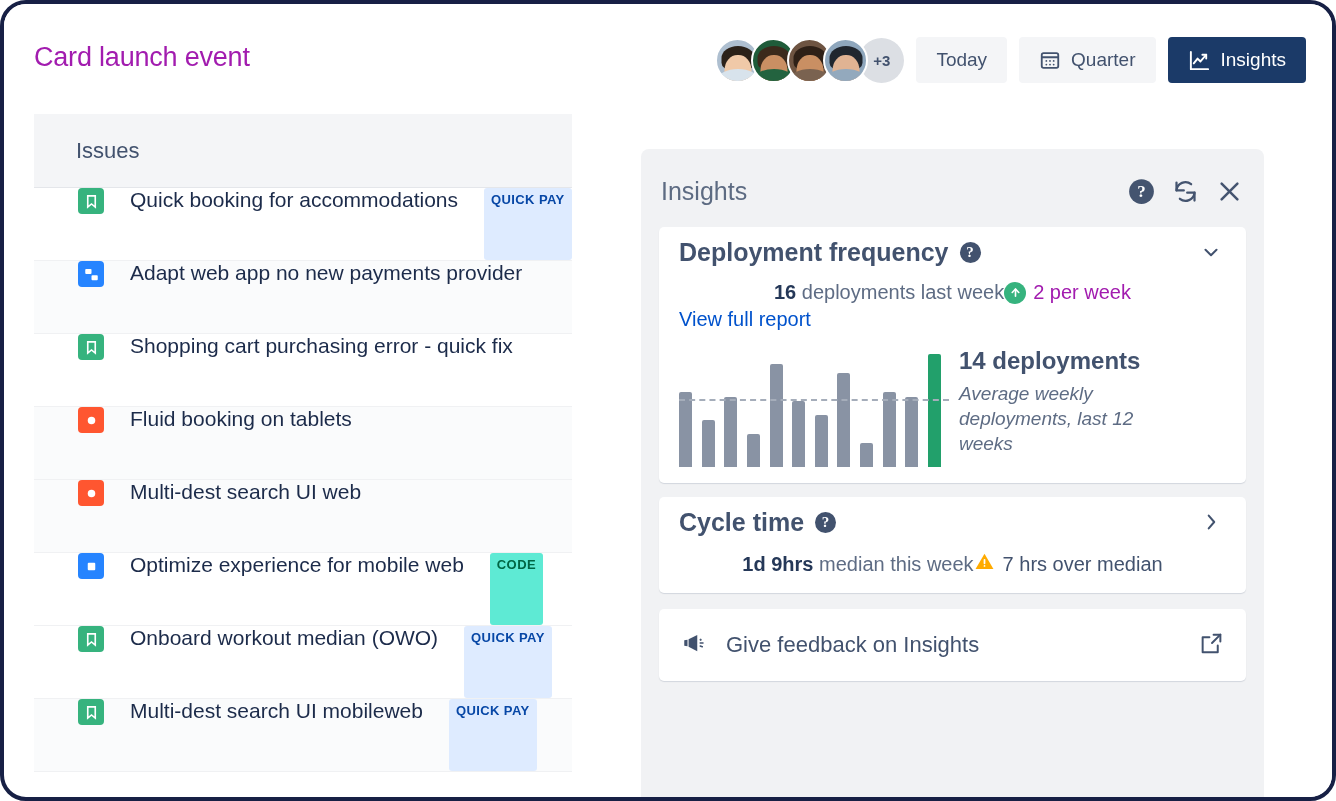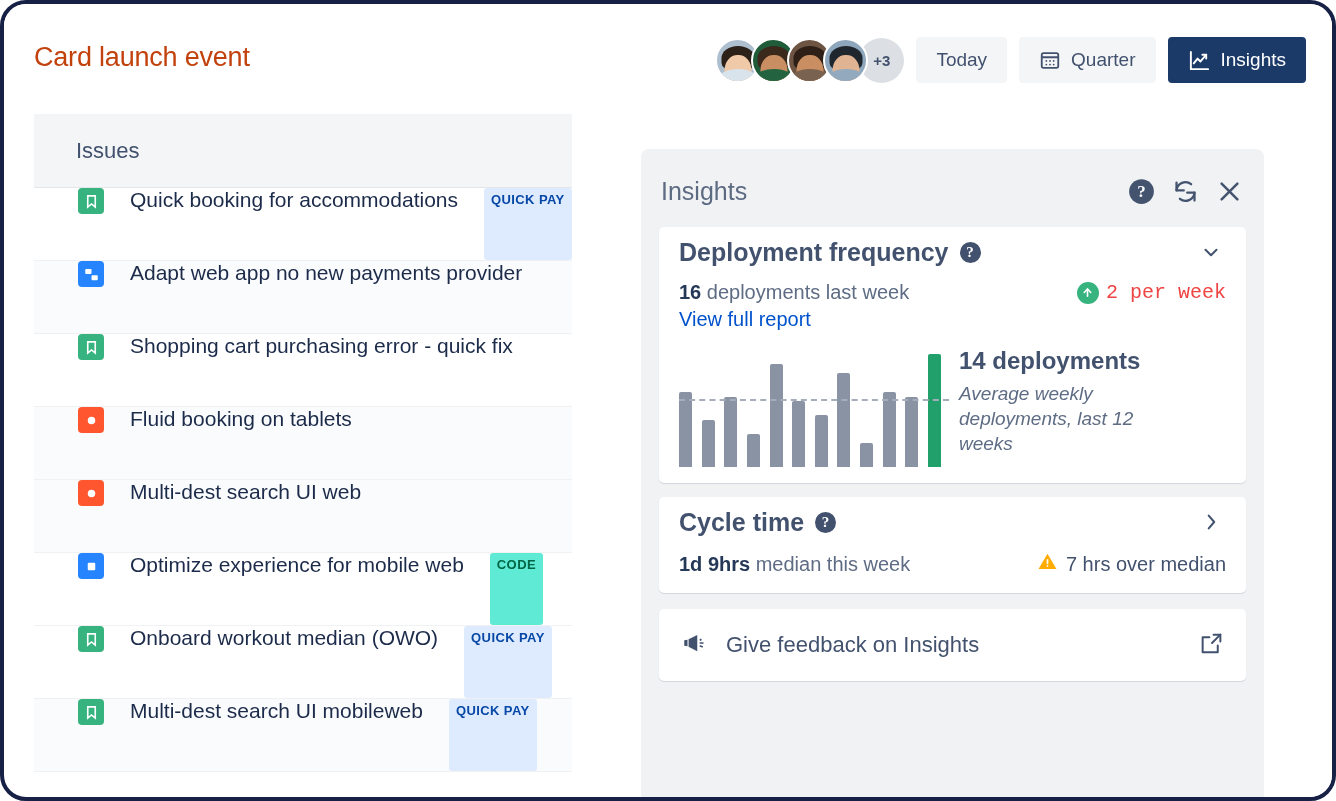--- a/index.html
+++ b/index.html
@@ -26,21 +26,21 @@
     position: absolute;
     left: 0; top: 0;
     width: 100%; height: 110px;
     background: #ffffff;
   }
   .page-title {
     position: absolute;
     left: 30px; top: 38px;
     font-size: 27px;
     font-weight: 500;
-    color: #c2410c;
+    color: #a21caf;
     letter-spacing: -0.2px;
   }
   .header-right {
     position: absolute;
     right: 26px; top: 33px;
     display: flex;
     align-items: center;
     gap: 12px;
   }
   .avatar-group { display: flex; align-items: center; }
@@ -241,37 +241,36 @@
     font-weight: 700;
     display: flex;
     align-items: center;
     justify-content: center;
     font-family: "Liberation Serif", serif;
     flex: none;
   }
   .card-stats {
     display: flex;
     align-items: center;
-    justify-content: space-between;
+    justify-content: center;
     margin-top: 14px;
   }
   .stat-line {
     font-size: 20px;
     color: #5e6c84;
     white-space: nowrap;
   }
   .stat-line b { color: #253858; font-weight: 700; }
   .trend {
     display: flex;
     align-items: center;
     gap: 7px;
     font-size: 20px;
-    color: #ef4444;
+    color: #a21caf;
     white-space: nowrap;
-    font-family: Liberation Mono, monospace;
   }
   .arrow-up {
     width: 22px; height: 22px;
     border-radius: 50%;
     background: #36b37e;
     display: flex;
     align-items: center;
     justify-content: center;
     flex: none;
   }

